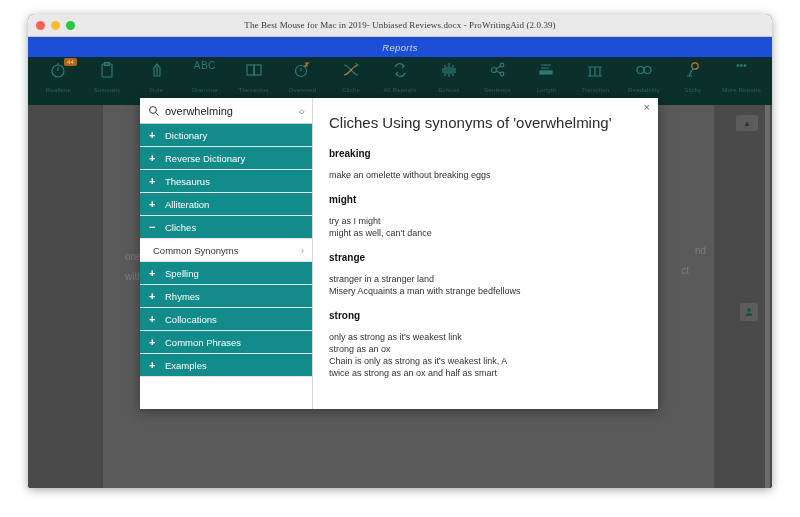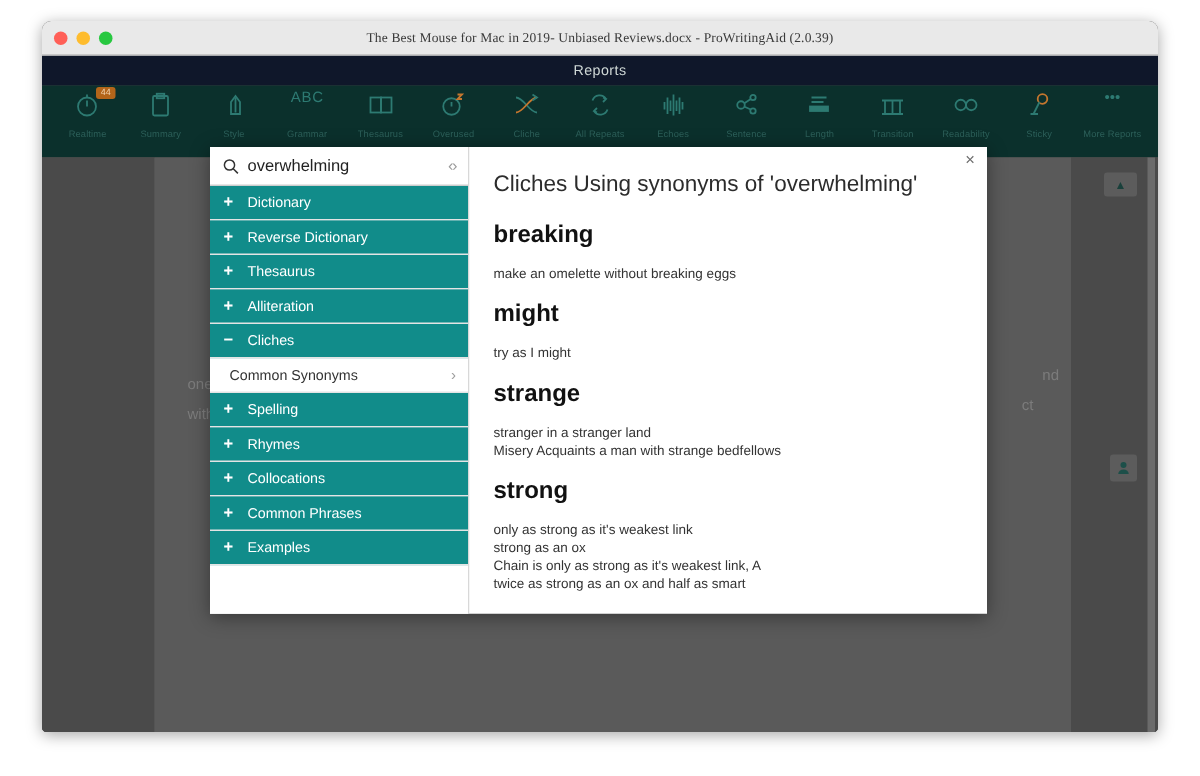--- a/index.html
+++ b/index.html
@@ -30,22 +30,22 @@
   .dot.yellow{background:#febc2e;}
   .dot.green{background:#28c840;}
   .title-text{
     width:100%;text-align:center;font-size:9px;color:#3a3a3a;
     letter-spacing:.1px;
     font-family:Liberation Serif, serif;
   }
 
   
   .reports-bar{
-    height:20px;background:#0f172a;
-    display:flex;align-items:center;justify-content:center;
+    height:20px;background:#1d4ed8;
+    display:flex;align-items:center;justify-content:center;font-style:italic;
   }
   .reports-bar span{font-size:9.5px;color:#cfd8d6;letter-spacing:.3px;}
 
   
   .toolbar{
     height:48px;background:#0b302c;
     display:flex;align-items:flex-start;
     padding:0 6px;position:relative;
   }
   .tool{
@@ -136,21 +136,21 @@
   .dlg-right{
     flex:1;background:#ffffff;position:relative;padding:16px 20px 0 16px;
     box-sizing:border-box;
   }
   .dlg-close{
     position:absolute;right:8px;top:4px;font-size:11px;color:#6d6d6d;
     line-height:1;cursor:default;
   }
   .panel-title{font-size:15px;color:#2c2c2c;margin-bottom:17px;}
   .grp{margin-bottom:13px;}
-  .grp-head{font-size:16px;font-weight:bold;color:#111;margin-bottom:10px;}
+  .grp-head{font-size:10px;font-weight:bold;color:#111;margin-bottom:10px;}
   .grp-line{font-size:9px;color:#333;line-height:12px;}
 </style>
 </head>
 <body>
 
 <div class="screen">
 
   <div class="window">
 
     <div class="titlebar">
@@ -408,20 +408,21 @@
       <div class="dlg-close">×</div>
       <div class="panel-title">Cliches Using synonyms of 'overwhelming'</div>
       <div id="groups">
           <div class="grp">
             <div class="grp-head">breaking</div>
             <div class="grp-line">make an omelette without breaking eggs</div>
           </div>
           <div class="grp">
             <div class="grp-head">might</div>
             <div class="grp-line">try as I might</div>
+            <div class="grp-line">might as well, can't dance</div>
           </div>
           <div class="grp">
             <div class="grp-head">strange</div>
             <div class="grp-line">stranger in a stranger land</div>
             <div class="grp-line">Misery Acquaints a man with strange bedfellows</div>
           </div>
           <div class="grp">
             <div class="grp-head">strong</div>
             <div class="grp-line">only as strong as it's weakest link</div>
             <div class="grp-line">strong as an ox</div>

